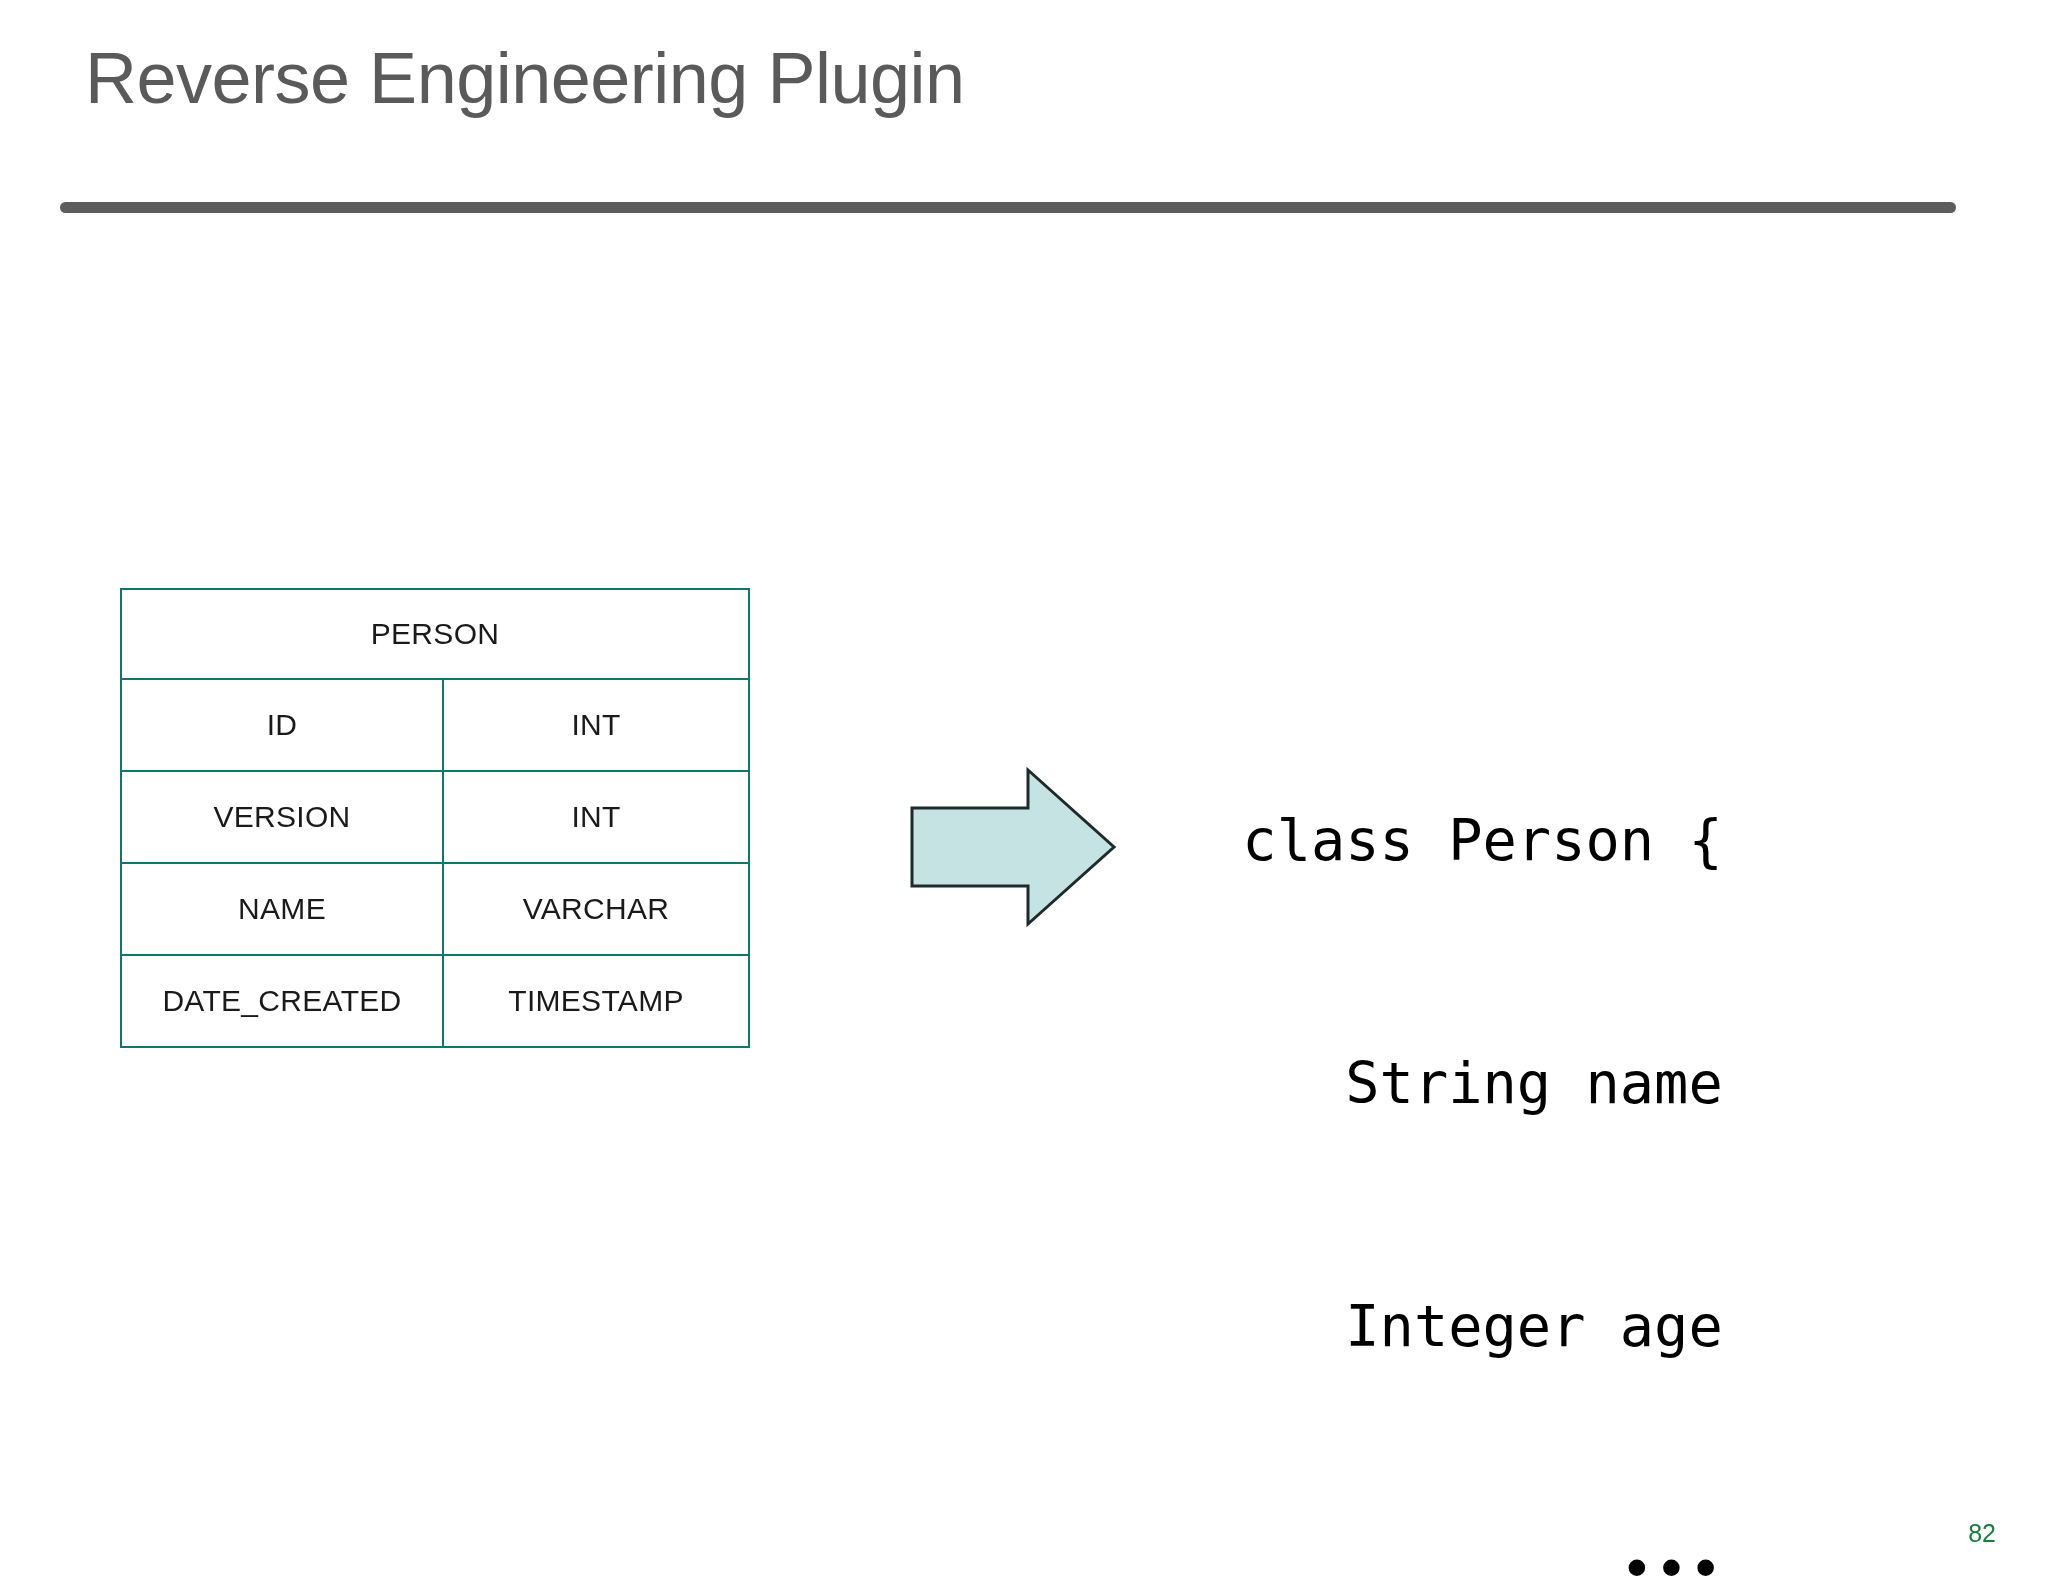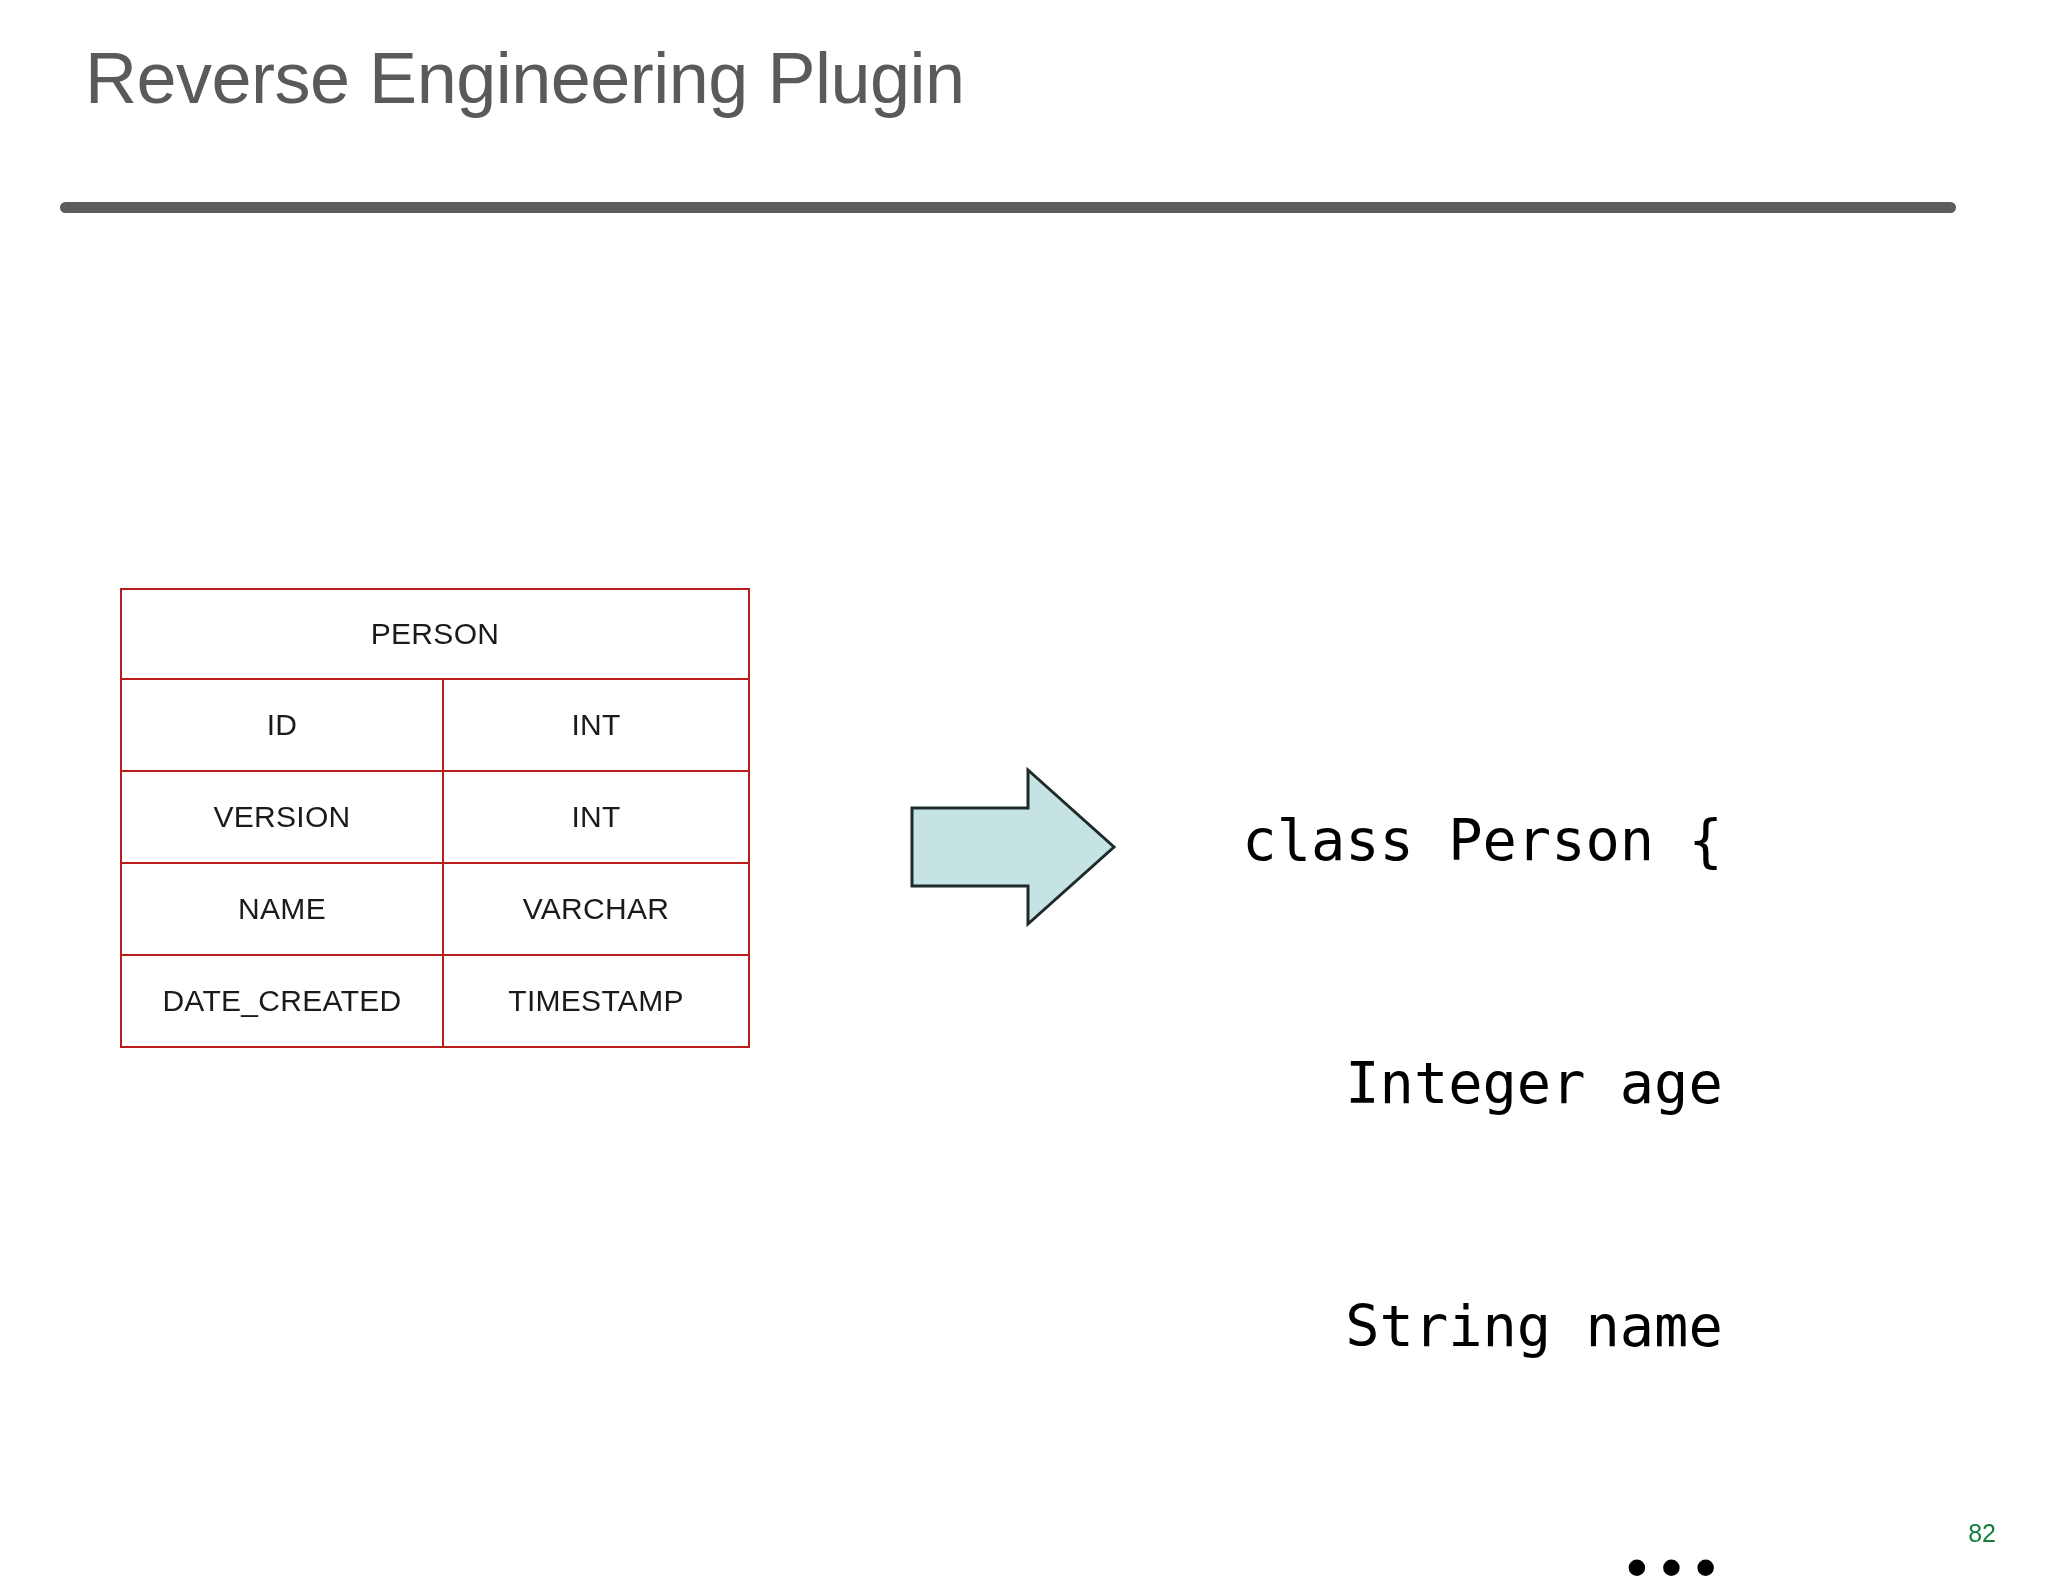--- a/index.html
+++ b/index.html
@@ -53,21 +53,21 @@
   #db-table {
     position: absolute;
     left: 120px;
     top: 588px;
     width: 628px;
     border-collapse: collapse;
     table-layout: fixed;
     background: #ffffff;
   }
   #db-table td {
-    border: 2px solid #b91c1c;
+    border: 2px solid #0f766e;
     text-align: center;
     vertical-align: middle;
     height: 90px;
     font-family: "Liberation Sans", sans-serif;
     font-size: 30px;
     font-weight: 400;
     color: #1a1a1a;
     padding: 0;
     letter-spacing: 0.3px;
   }
@@ -159,21 +159,21 @@
   </table>
 
   <div id="arrow-wrap">
     <svg viewBox="0 0 210 170" xmlns="http://www.w3.org/2000/svg">
       <polygon id="arrow-shape" points="4,46 120,46 120,8 206,85 120,162 120,124 4,124" fill="#c5e3e3" stroke="#1f2a2a" stroke-width="3" stroke-linejoin="miter"></polygon>
     </svg>
   </div>
 
   <div id="code-block">
     <span class="code-line">class Person {</span>
+    <span class="code-line">    String name</span>
     <span class="code-line">    Integer age</span>
-    <span class="code-line">    String name</span>
     <span class="code-line">    •••</span>
     
   </div>
 
 </div>
 
 <div id="page-number">82</div>
 
 </body></html>

